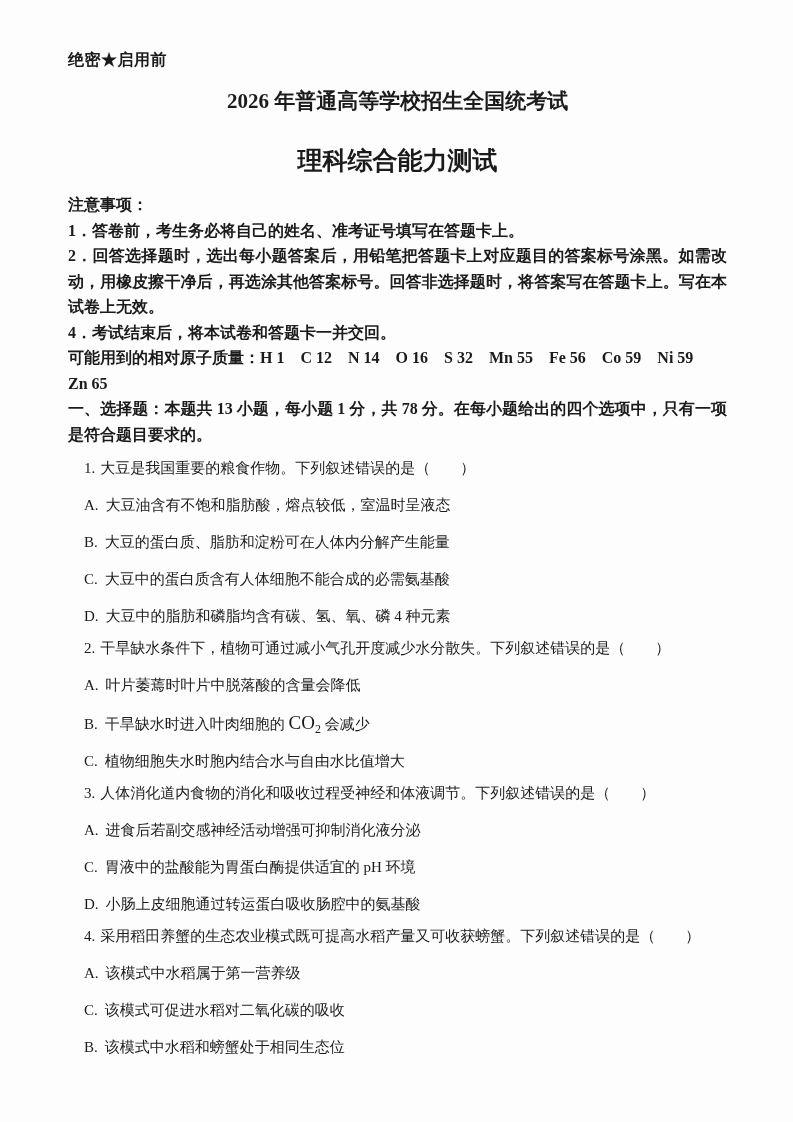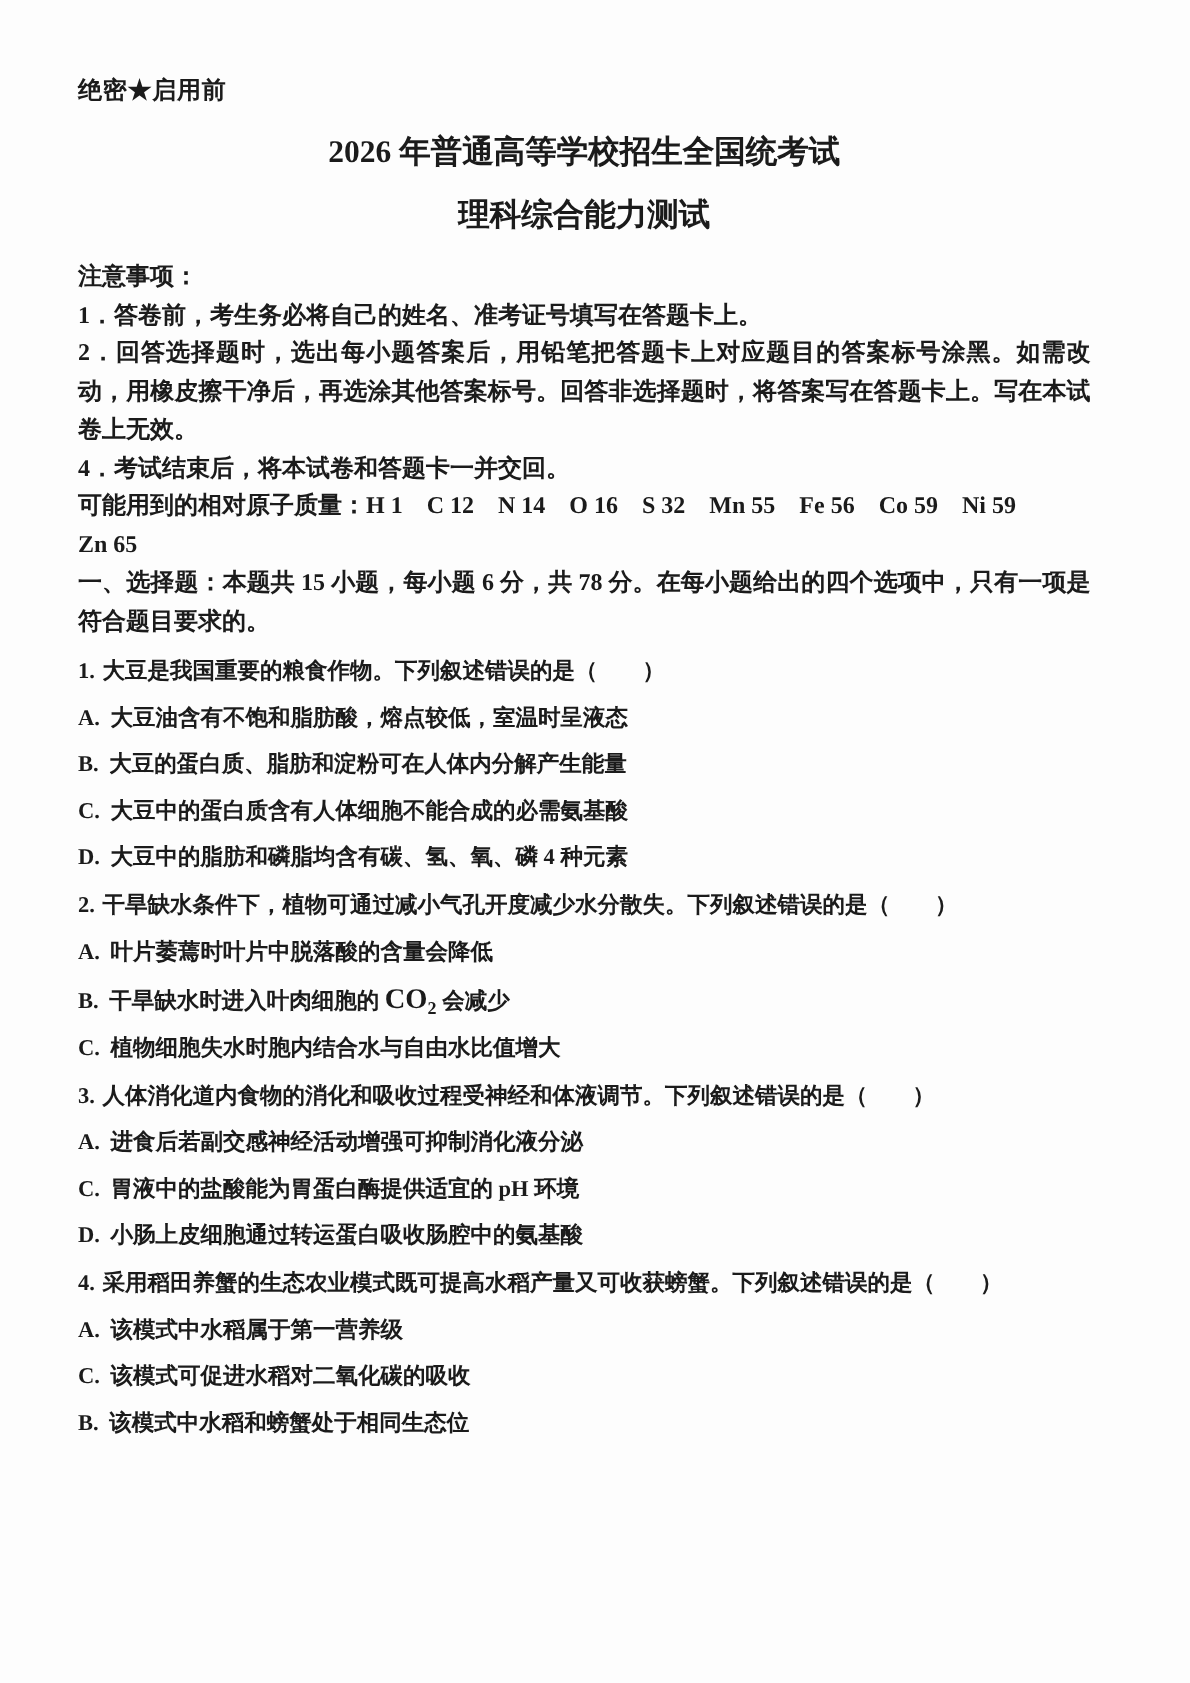--- a/index.html
+++ b/index.html
@@ -4,35 +4,35 @@
 <style>
   * { box-sizing: border-box; }
   html, body { margin: 0; padding: 0; }
   body {
     width: 793px; height: 1122px;
     background: #fdfdfd;
     color: #1b1b1b;
     font-family: "Liberation Serif", "DejaVu Serif", serif;
     overflow: hidden;
   }
-  .page { padding: 50px 66px 0 52px; }
+  .page { padding: 50px 66px 0 68px; }
   .secret {
     font-weight: 700; font-size: 16px; letter-spacing: 0.5px;
   }
   .title { text-align: center; font-weight: 700; margin: 0; }
   .title1 { font-size: 21px; margin-top: 16px; }
-  .title2 { font-size: 21px; margin-top: 14px; }
+  .title2 { font-size: 25px; margin-top: 29px; }
   .notices { margin-top: 15px; }
   .notices p, .section-heading {
     margin: 0; font-weight: 700; font-size: 16px;
     line-height: 25.5px; text-align: justify;
   }
   .questions { margin-top: 9px; }
   .q-stem, .option {
-    margin: 0; font-weight: 700; font-size: 15px;
+    margin: 16px; font-weight: 400; font-size: 15px;
     line-height: 21px;
   }
   .q-stem { margin-top: 11px; margin-bottom: 10px; }
   .option { margin-bottom: 10px; }
   .q-num { margin-right: 5px; }
   .opt-label { margin-right: 7px; }
   .formula {
     font-family: "Liberation Serif", "DejaVu Serif", serif;
     font-size: 19px;
   }
@@ -50,21 +50,21 @@
 
   <div class="notices">
     <p>注意事项：</p>
     <p>1．答卷前，考生务必将自己的姓名、准考证号填写在答题卡上。</p>
     <p>2．回答选择题时，选出每小题答案后，用铅笔把答题卡上对应题目的答案标号涂黑。如需改动，用橡皮擦干净后，再选涂其他答案标号。回答非选择题时，将答案写在答题卡上。写在本试卷上无效。</p>
     <p>4．考试结束后，将本试卷和答题卡一并交回。</p>
     <p>可能用到的相对原子质量：H 1　C 12　N 14　O 16　S 32　Mn 55　Fe 56　Co 59　Ni 59</p>
     <p>Zn 65</p>
   </div>
 
-  <p class="section-heading">一、选择题：本题共 15 小题，每小题 6 分，共 78 分。在每小题给出的四个选项中，只有一项是符合题目要求的。</p>
+  <p class="section-heading">一、选择题：本题共 13 小题，每小题 1 分，共 78 分。在每小题给出的四个选项中，只有一项是符合题目要求的。</p>
 
   <div class="questions">
 
     <div class="question">
       <p class="q-stem"><span class="q-num">1.</span><span>大豆是我国重要的粮食作物。下列叙述错误的是（　　）</span></p>
       <p class="option"><span class="opt-label">A.</span><span>大豆油含有不饱和脂肪酸，熔点较低，室温时呈液态</span></p>
       <p class="option"><span class="opt-label">B.</span><span>大豆的蛋白质、脂肪和淀粉可在人体内分解产生能量</span></p>
       <p class="option"><span class="opt-label">C.</span><span>大豆中的蛋白质含有人体细胞不能合成的必需氨基酸</span></p>
       <p class="option"><span class="opt-label">D.</span><span>大豆中的脂肪和磷脂均含有碳、氢、氧、磷 4 种元素</span></p>
     </div>

